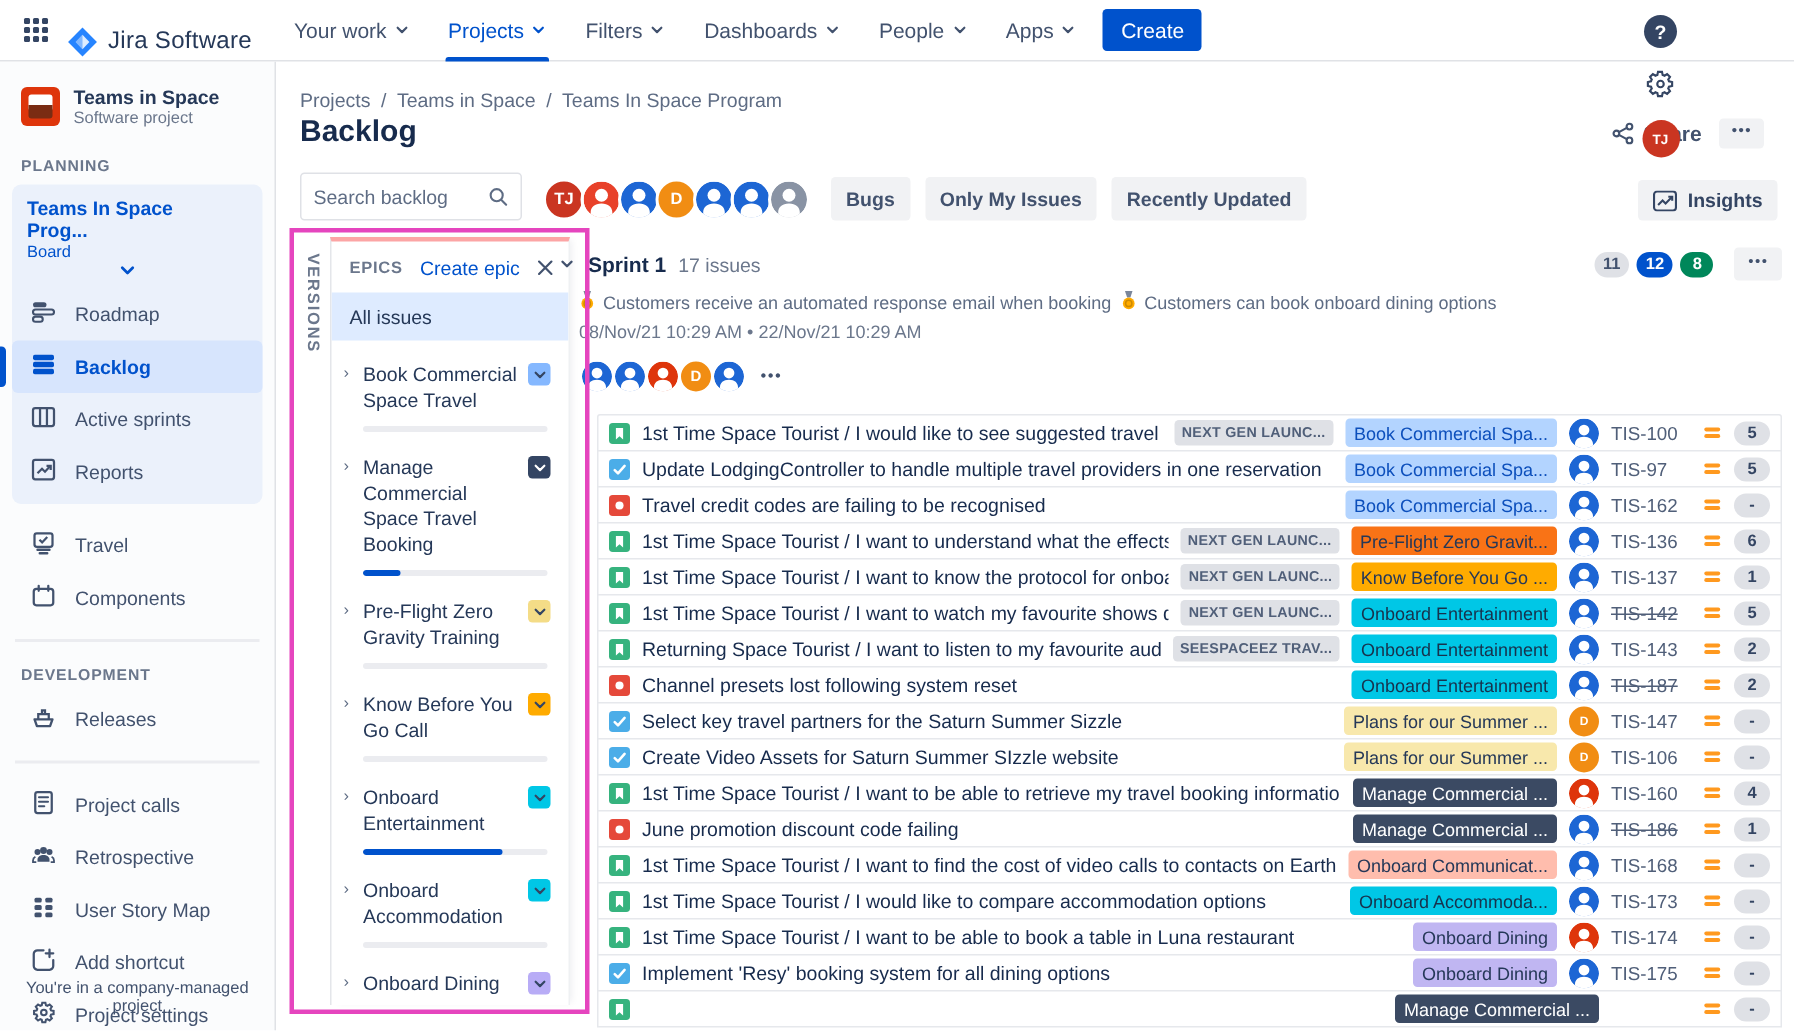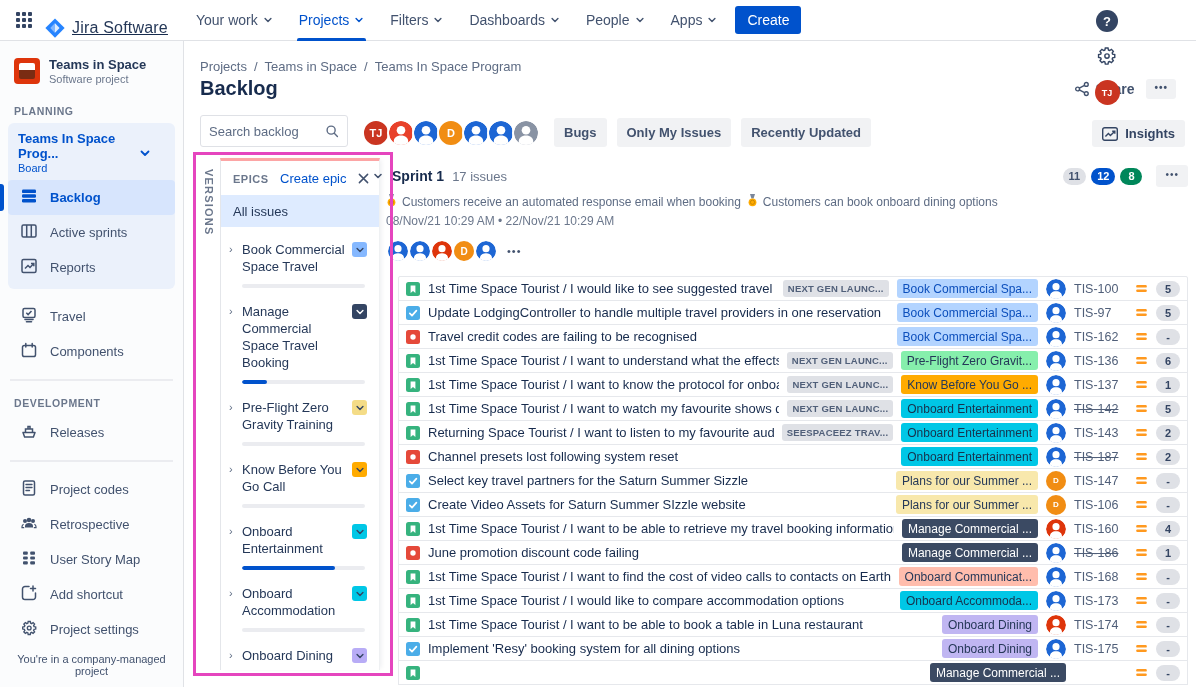--- a/index.html
+++ b/index.html
@@ -3,21 +3,21 @@
 <meta charset="utf-8">
 <style>
   * { margin:0; padding:0; box-sizing:border-box; }
   html,body { width:1196px; height:687px; }
   body { font-family:"Liberation Sans", sans-serif; background:#fff; color:#172B4D; overflow:hidden; position:relative; }
 
   
   .topnav { position:absolute; top:0; left:0; right:0; height:41px; background:#fff;
             border-bottom:1px solid #E0E2E6; display:flex; align-items:center; padding:0 14px 0 10px; z-index:30; }
   .appgrid { width:28px; height:28px; display:flex; align-items:center; justify-content:center; border-radius:3px; cursor:pointer; }
-  .logo { display:flex; align-items:center; gap:6px; margin:16px 18px 0 6px;text-decoration:underline; }
+  .logo { display:flex; align-items:center; gap:6px; margin:16px 18px 0 6px; }
   .logo-text { font-size:16px; font-weight:500; color:#253858; letter-spacing:.2px; }
   .nav-menu { display:flex; align-items:center; gap:6px; height:41px; }
   .nav-item { display:flex; align-items:center; gap:5px; font-size:14px; font-weight:500; color:#42526E;
               padding:0 10px; height:41px; position:relative; cursor:pointer; }
   .nav-item.active { color:#0052CC; }
   .nav-item.active::after { content:""; position:absolute; left:8px; right:8px; bottom:0; height:3px; background:#0052CC; border-radius:2px 2px 0 0; }
   .create-btn { background:#0052CC; color:#fff; font-size:14px; font-weight:500; border:none; border-radius:3px;
                 padding:6px 12px; margin-left:8px; cursor:pointer; }
   .topnav-right { margin-left:auto; display:flex; align-items:center; gap:14px;flex-direction:column; }
   .top-search { display:flex; align-items:center; gap:8px; border:1.5px solid #DFE1E6; border-radius:5px;
@@ -34,21 +34,21 @@
   .sidebar { position:absolute; top:41px; left:0; width:184px; bottom:0; background:#FBFCFD;
              border-right:1px solid #E0E2E6; padding:14px 8px 8px 8px; font-size:13px; }
   .proj-head { display:flex; gap:9px; align-items:center; padding:2px 4px 14px 6px; }
   .proj-icon { width:26px; height:26px; border-radius:4px; background:#DE350B; position:relative; flex:none; overflow:hidden; }
   .proj-icon::before { content:""; position:absolute; left:5px; top:5px; width:16px; height:11px; border-radius:2px; background:#fff; }
   .proj-icon::after  { content:""; position:absolute; left:5px; top:12px; width:16px; height:9px; background:#7A2C13; border-radius:0 0 2px 2px; }
   .proj-name { font-weight:700; font-size:13px; color:#253858; }
   .proj-type { font-size:11px; color:#6B778C; margin-top:1px; }
   .side-label { font-size:10.5px; font-weight:700; color:#6B778C; letter-spacing:.6px; padding:6px 6px 6px 6px; }
   .board-block { background:#EBF1FB; border-radius:6px; padding:8px 0 4px 0; margin-bottom:10px; }
-  .board-head { display:flex; align-items:center; padding:0 24px 6px 10px; cursor:pointer; }
+  .board-head { display:flex; align-items:center; padding:0 24px 6px 10px; cursor:pointer;flex-direction:column; }
   .board-name { color:#0052CC; font-weight:700; font-size:13px; }
   .board-sub { color:#0052CC; font-size:11px; margin-top:1px; }
   .side-item { display:flex; align-items:center; gap:12px; padding:7px 8px 7px 12px; color:#42526E; cursor:pointer;
                border-radius:4px; position:relative; }
   .side-item .lbl { font-size:13px; }
   .side-item.sel { background:#D7E5FD; color:#0052CC; }
   .side-item.sel::before { content:""; position:absolute; left:-8px; top:4px; bottom:4px; width:4px; background:#0052CC; border-radius:0 3px 3px 0; }
   .side-item svg { flex:none; }
   .side-divider { border-top:2px solid #EBECF0; margin:10px 2px; }
   .side-footer { position:absolute; bottom:10px; left:4px; right:4px; font-size:11px; color:#42526E; text-align:center; }
@@ -244,20 +244,28 @@
     <div class="board-head">
       <span style="flex:1">
         <div class="board-name">Teams In Space Prog...</div>
         <div class="board-sub">Board</div>
       </span>
       <svg width="12" height="12" viewBox="0 0 12 12">
           <path d="M2.5 4.5L6 8l3.5-3.5" stroke="#0052CC" stroke-width="1.8" fill="none" stroke-linecap="round" stroke-linejoin="round"></path>
         </svg>
     </div>
     <div id="board-items">
+        <div class="side-item">
+          <span><svg width="18" height="18" viewBox="0 0 18 18" fill="#42526E">
+              <rect x="2" y="2.5" width="9" height="3.4" rx="1.7"></rect>
+              <rect x="2" y="7.3" width="14" height="3.4" rx="1.7" fill="none" stroke="#42526E" stroke-width="1.4"></rect>
+              <rect x="2" y="12.1" width="6.5" height="3.4" rx="1.7" fill="none" stroke="#42526E" stroke-width="1.4"></rect>
+            </svg></span>
+          <span class="lbl">Roadmap</span>
+        </div>
         <div class="side-item sel">
           <span><svg width="18" height="18" viewBox="0 0 18 18" fill="#0052CC">
               <rect x="2" y="2.5" width="14" height="3.6" rx="1.2"></rect>
               <rect x="2" y="7.2" width="14" height="3.6" rx="1.2"></rect>
               <rect x="2" y="11.9" width="14" height="3.6" rx="1.2"></rect>
             </svg></span>
           <span class="lbl" style="color: rgb(0, 82, 204); font-weight: 600;">Backlog</span>
         </div>
         <div class="side-item">
           <span><svg width="18" height="18" viewBox="0 0 18 18">
@@ -304,21 +312,21 @@
         <span class="lbl">Releases</span>
       </div>
     </div>
   <div class="side-divider"></div>
   <div id="other-items">
       <div class="side-item">
         <span><svg width="18" height="18" viewBox="0 0 18 18">
             <rect x="3.5" y="2" width="11" height="14" rx="1.5" fill="none" stroke="#42526E" stroke-width="1.5"></rect>
             <path d="M6 5.5h6M6 8.5h6M6 11.5h3.5" stroke="#42526E" stroke-width="1.4" stroke-linecap="round"></path>
           </svg></span>
-        <span class="lbl">Project codes</span>
+        <span class="lbl">Project calls</span>
       </div>
       <div class="side-item">
         <span><svg width="18" height="18" viewBox="0 0 18 18" fill="#42526E">
             <circle cx="5" cy="7" r="2"></circle>
             <circle cx="13" cy="7" r="2"></circle>
             <circle cx="9" cy="6" r="2.3"></circle>
             <path d="M9 9c-2.3 0-4 1.2-4 3v1.5h8V12c0-1.8-1.7-3-4-3z"></path>
             <path d="M3.6 10.2C2.6 10.7 2 11.6 2 12.7v1h2.2M14.4 10.2c1 .5 1.6 1.4 1.6 2.5v1h-2.2" fill="none" stroke="#42526E" stroke-width="1.2"></path>
           </svg></span>
         <span class="lbl">Retrospective</span>
@@ -684,21 +692,21 @@
         </div>
         <div class="iss-row">
           <span class="iss-type">
             <svg width="14" height="14" viewBox="0 0 14 14">
               <rect width="14" height="14" rx="2.5" fill="#36B37E"></rect>
               <path d="M4.6 3.4h4.8V11L7 8.9 4.6 11z" fill="#fff"></path>
             </svg>
           </span>
           <span class="iss-sum">1st Time Space Tourist / I want to understand what the effects Zero Gravity will h</span>
           <span class="iss-version">NEXT GEN LAUNC...</span>
-          <span class="iss-epic" style="background: #86efac; color: rgb(37, 56, 88);">Pre-Flight Zero Gravit...</span>
+          <span class="iss-epic" style="background: #f97316; color: rgb(37, 56, 88);">Pre-Flight Zero Gravit...</span>
           <span class="av iss-av" style="width: 20px; height: 20px;">
             <svg width="100%" height="100%" viewBox="0 0 24 24">
               <circle cx="12" cy="12" r="12" fill="#1D66D4"></circle>
               <circle cx="12" cy="9.2" r="4.3" fill="#fff"></circle>
               <path d="M12 14.6c-4.5 0-7.2 2.5-7.2 5.8V24h14.4v-3.6c0-3.3-2.7-5.8-7.2-5.8z" fill="#fff"></path>
             </svg>
           </span>
           <span class="iss-key">TIS-136</span>
           <span class="iss-pri">
             <svg width="13" height="13" viewBox="0 0 13 13">

